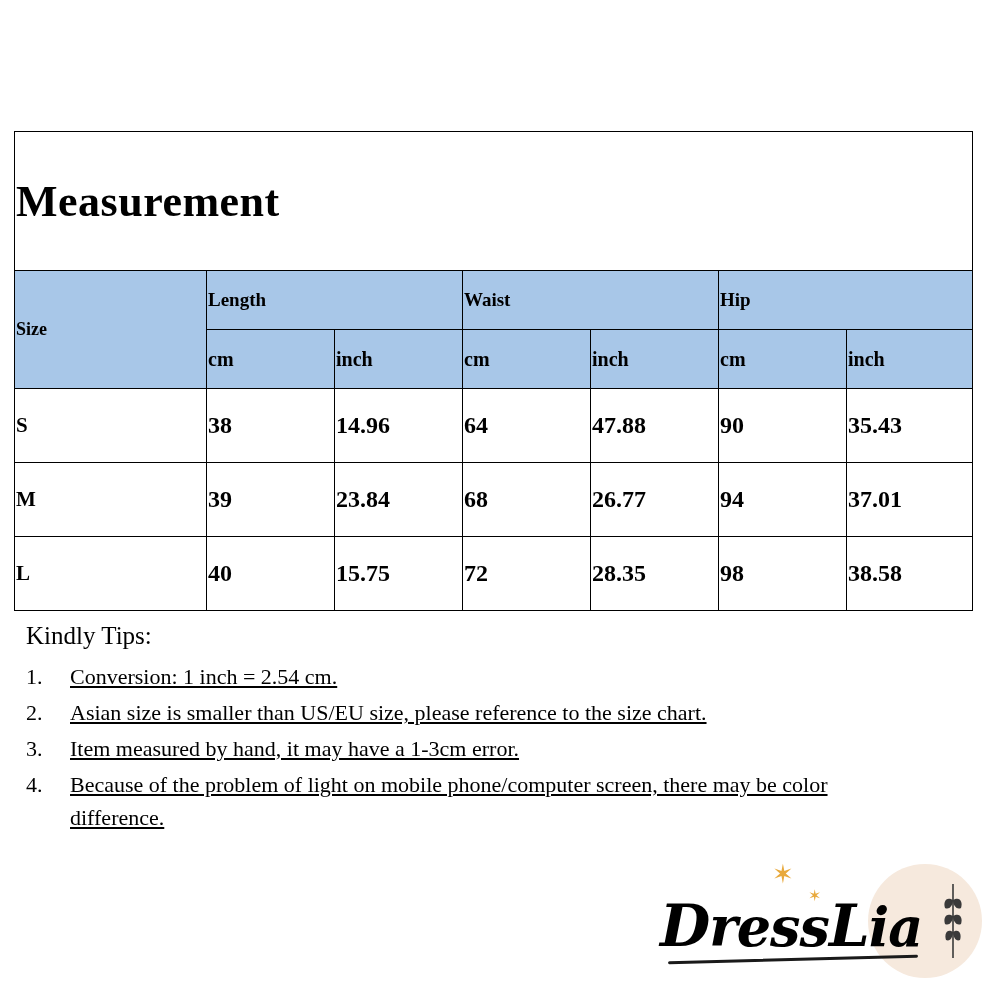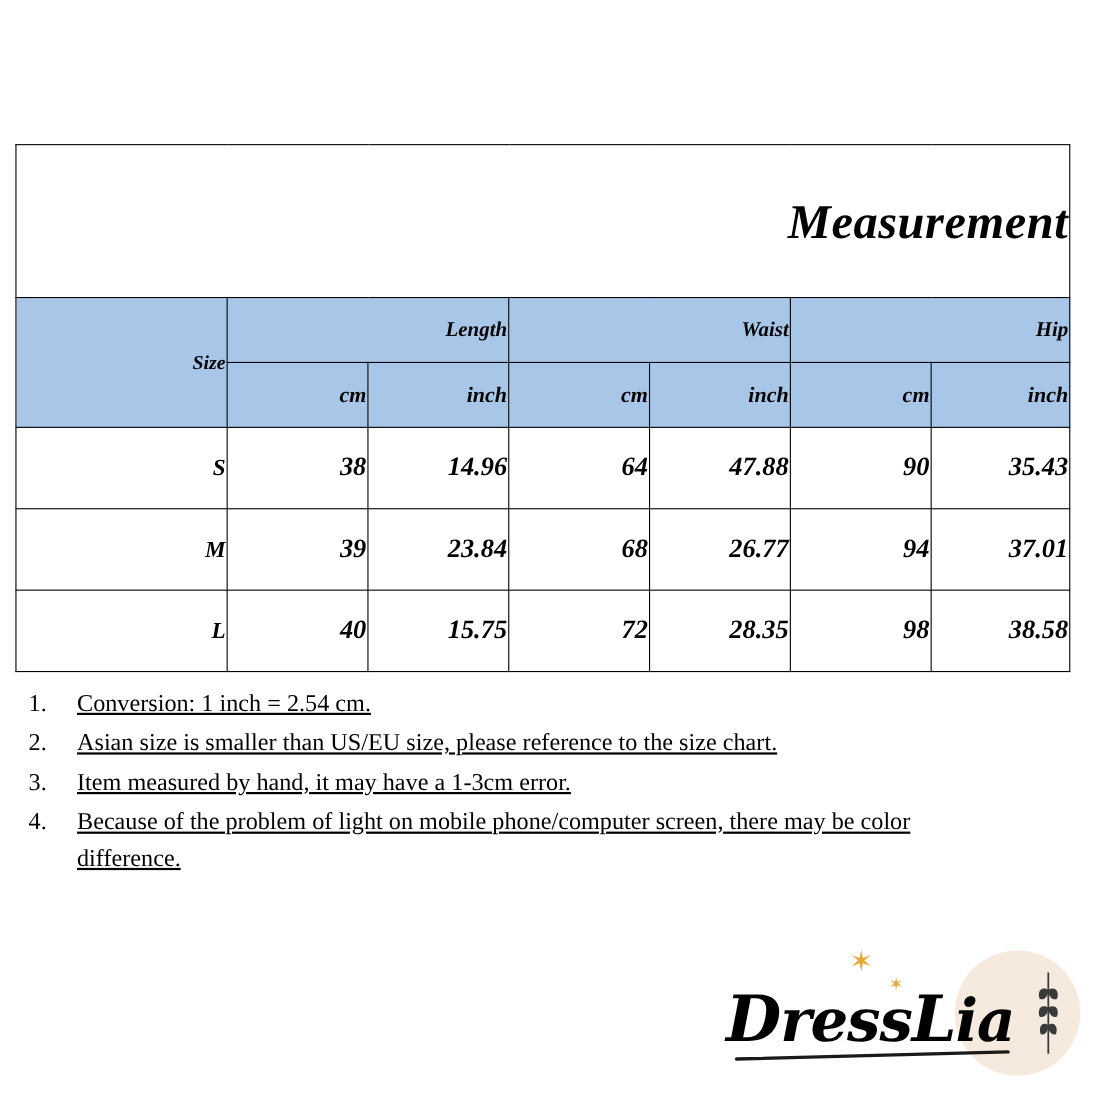--- a/index.html
+++ b/index.html
@@ -32,24 +32,23 @@
     width: 958px;
   }
 
   table.size-table {
     border-collapse: collapse;
     width: 958px;
     table-layout: fixed;
   }
   table.size-table td, table.size-table th {
     border: 1px solid #000000;
-    text-align: right;
+    text-align: left;
     vertical-align: middle;
     font-weight: bold;
-    font-style: italic;
   }
 
   .title-cell {
     height: 136px;
     font-size: 44px;
     letter-spacing: 0.5px;
     font-weight: bold;
     border: 1px solid #000;
   }
 
@@ -228,20 +227,21 @@
           <td>72</td>
           <td>28.35</td>
           <td>98</td>
           <td>38.58</td>
         </tr>
       </tbody>
     </table>
   </div>
 
   <div class="tips">
+    <div class="tips-title">Kindly Tips:</div>
     <ol>
       <li>Conversion: 1 inch = 2.54 cm.</li>
       <li>Asian size is smaller than US/EU size, please reference to the size chart.</li>
       <li>Item measured by hand, it may have a 1-3cm error.</li>
       <li>Because of the problem of light on mobile phone/computer screen, there may be color difference.</li>
     </ol>
   </div>
 
   <div class="logo">
     <div class="logo-circle"></div>

